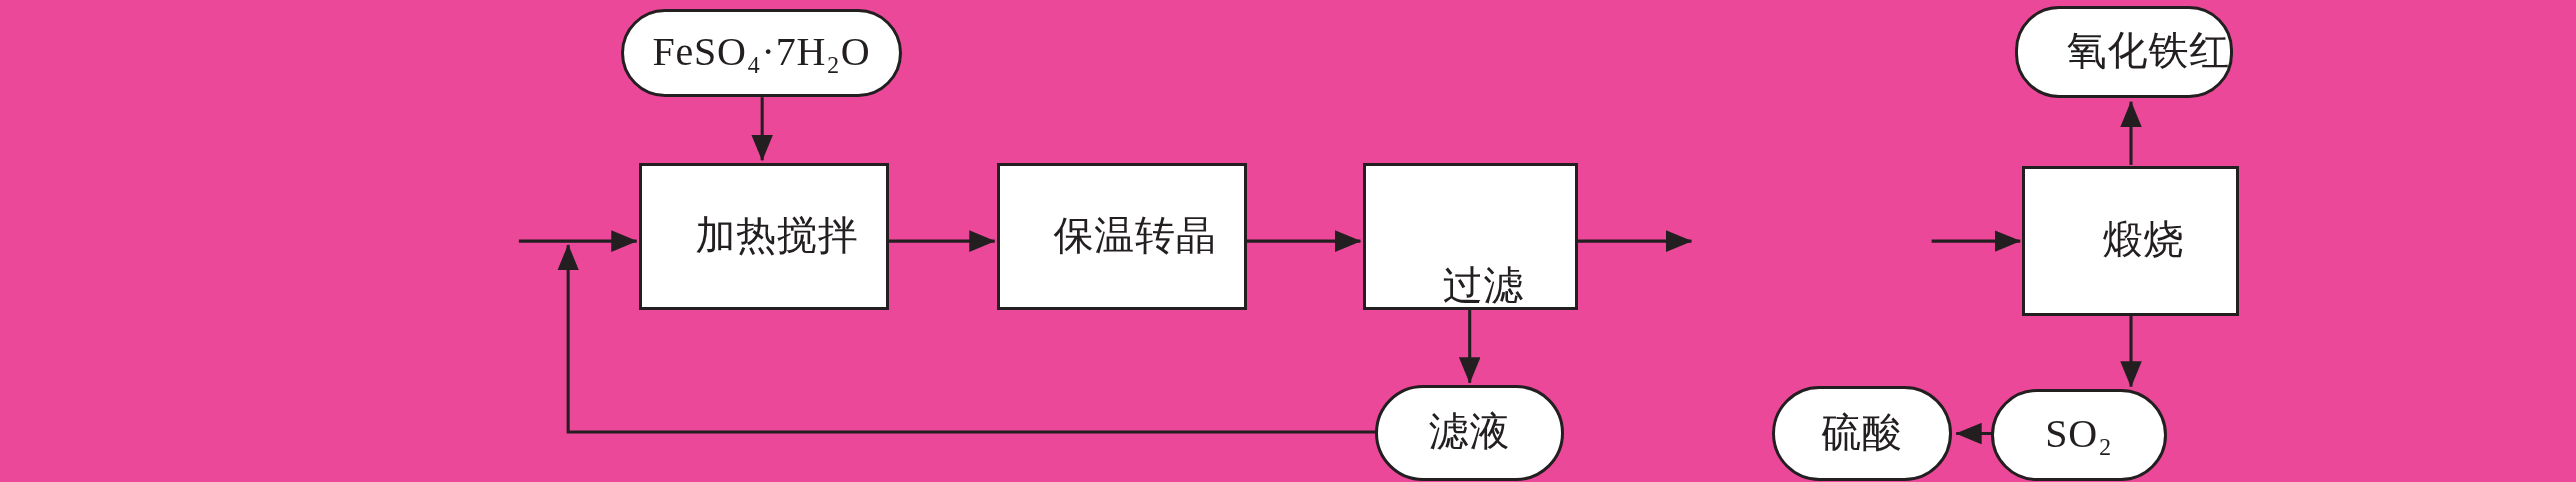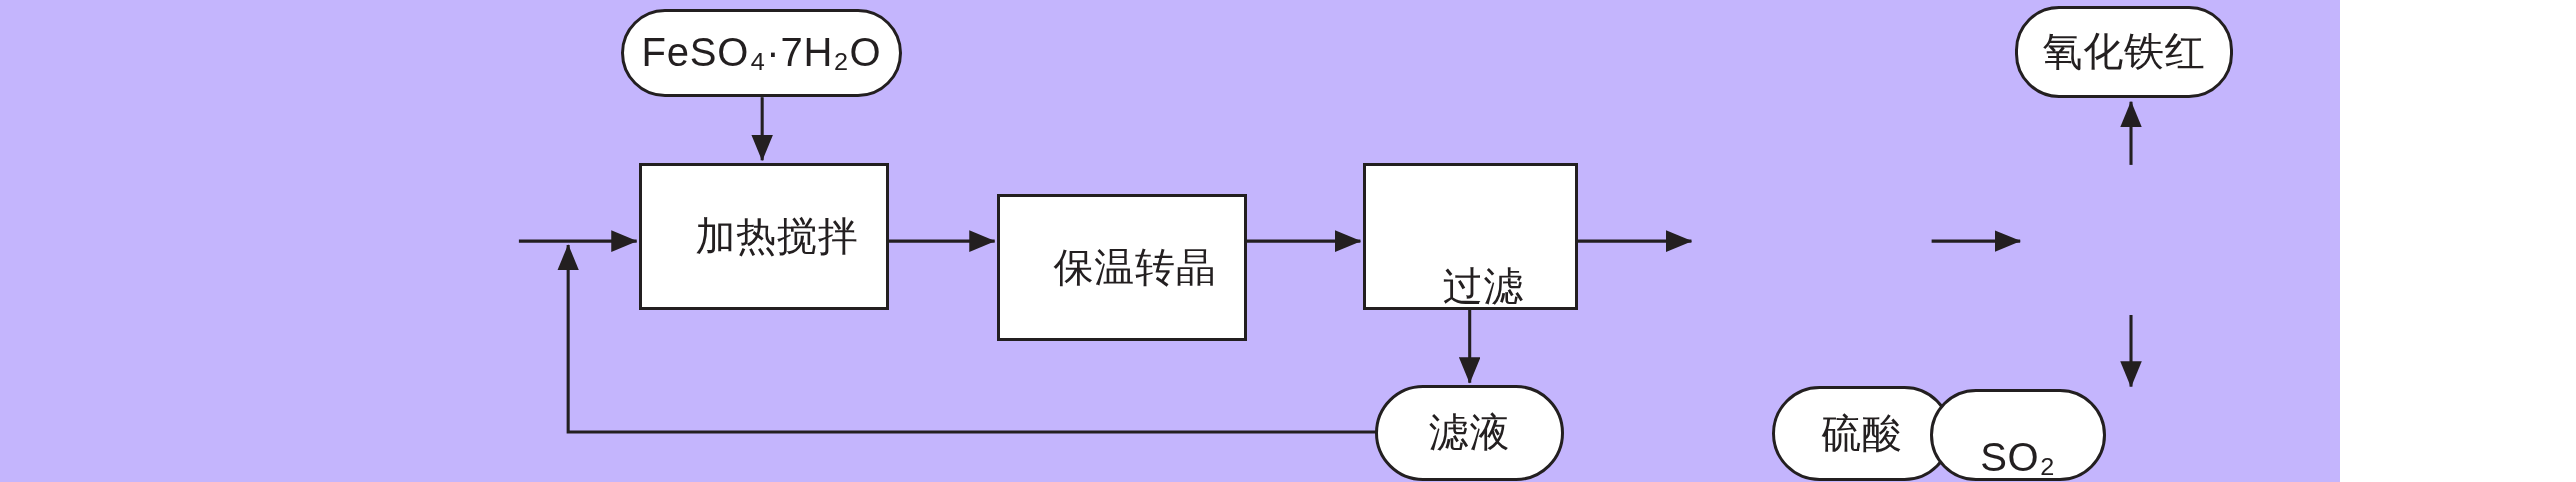--- a/index.html
+++ b/index.html
@@ -2,24 +2,24 @@
 <html style="font-size:12.3px"><head>
 <meta charset="utf-8">
 <style>
   html, body {
     margin: 0;
     padding: 0;
     background: #ffffff;
   }
   #canvas {
     position: relative;
-    width: 2340px;
+    width: 2576px;
     height: 483px;
-    background: #c4b5fd;
-    font-family: Liberation Sans, sans-serif;
+    background: #ec4899;
+    font-family: Liberation Serif, serif;
     color: #231f20;
     overflow: hidden;
   }
   #wires {
     position: absolute;
     left: 0; top: 0;
     width: 2576px;
     height: 483px;
   }
   .node {
@@ -66,40 +66,43 @@
 
   <div class="node stadium-s" style="left:621px; top:9.2px; width:281px; height:88px;">
     <span class="lbl">FeSO₄·7H₂O</span>
   </div>
 
 
   <div class="node rect" style="left:639px; top:163px; width:250px; height:147px;">
     <span class="lbl">加热搅拌</span>
   </div>
 
-  <div class="node rect" style="left:997px; top:163px; width:250px; height:147px;margin-top:31px;">
+  <div class="node rect" style="left:997px; top:163px; width:250px; height:147px;">
     <span class="lbl">保温转晶</span>
   </div>
 
   <div class="node rect" style="left:1363px; top:163px; width:215px; height:147px;align-items:flex-end;">
     <span class="lbl">过滤</span>
   </div>
 
 
+  <div class="node rect" style="left:2022px; top:166px; width:217px; height:150px;">
+    <span class="lbl">煅烧</span>
+  </div>
 
-  <div class="node stadium-s" style="left:2015px; top:6.2px; width:218px; height:92px;">
+  <div class="node stadium-s" style="left:2015px; top:6.2px; width:218px; height:92px;justify-content:flex-end;">
     <span class="lbl">氧化铁红</span>
   </div>
 
   <div class="node stadium-m" style="left:1772px; top:386px; width:180px; height:95px;">
     <span class="lbl">硫酸</span>
   </div>
 
   <div class="node stadium-m" style="left:1375px; top:385px; width:189px; height:96px;">
     <span class="lbl">滤液</span>
   </div>
 
-  <div class="node stadium-m" style="left:1930px; top:389px; width:176px; height:92px;align-items:flex-end;">
+  <div class="node stadium-m" style="left:1991px; top:389px; width:176px; height:92px;">
     <span class="lbl">SO₂</span>
   </div>
 
 </div>
 
 
 </body></html>

